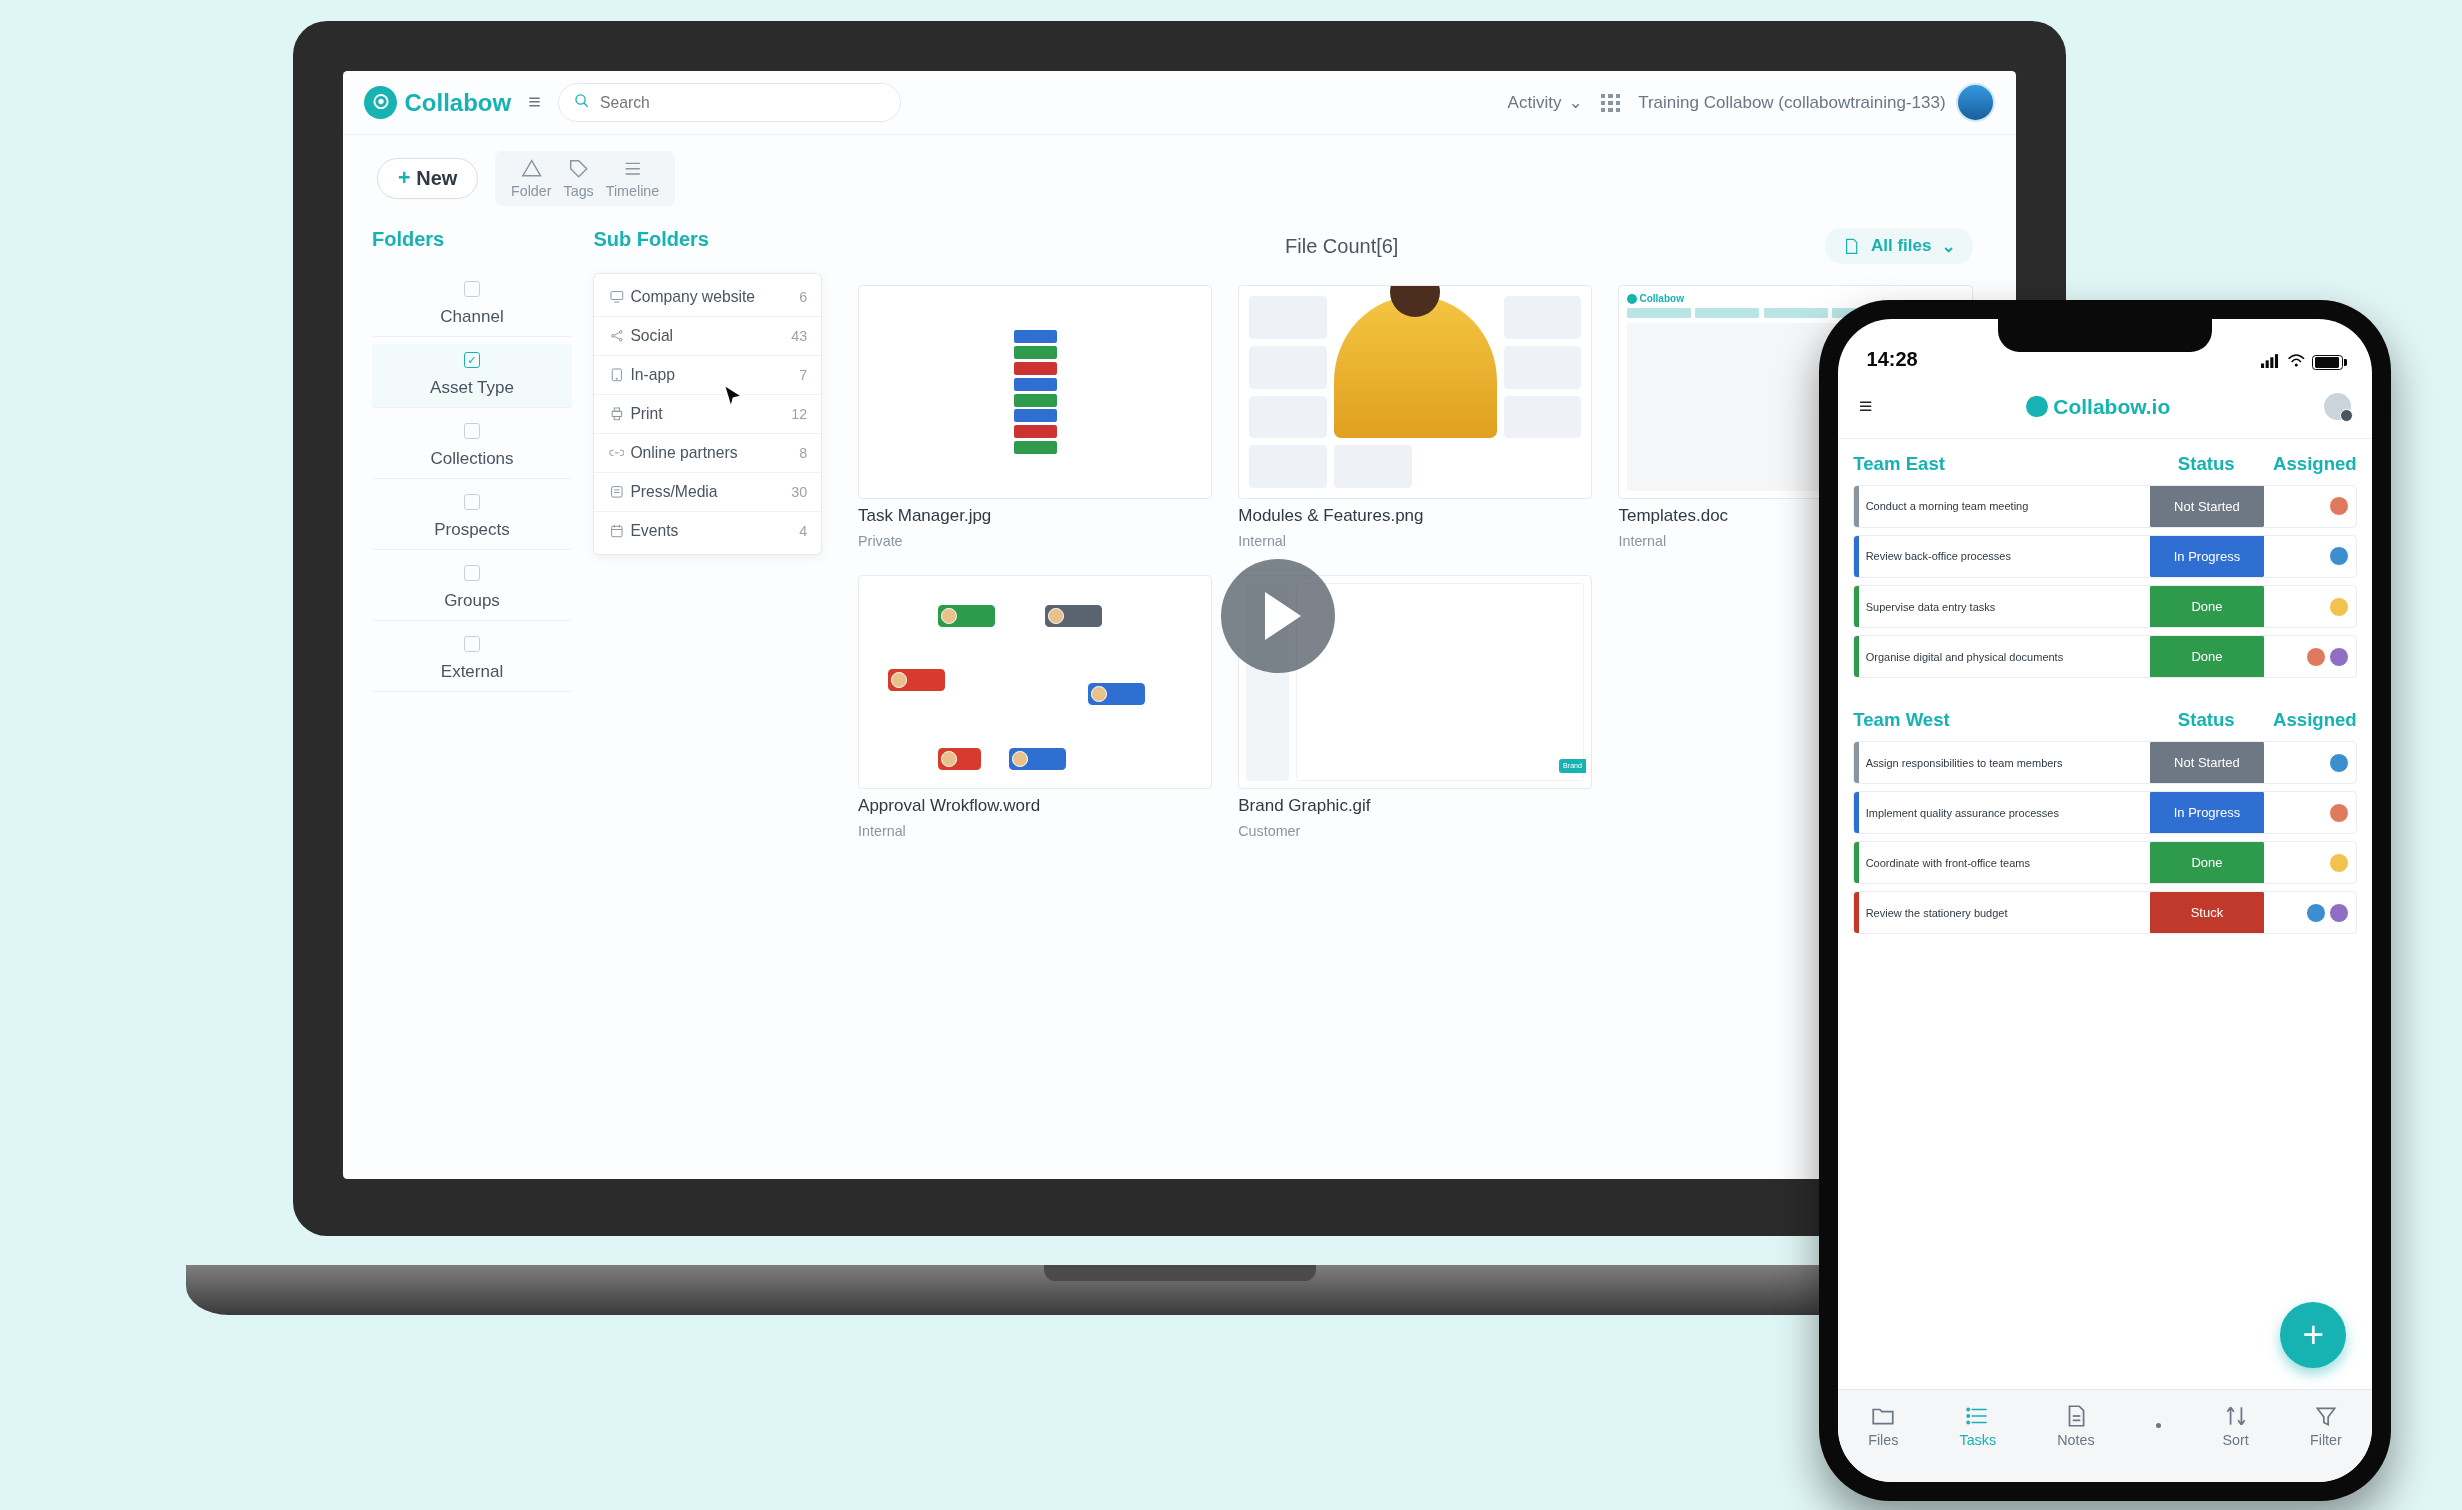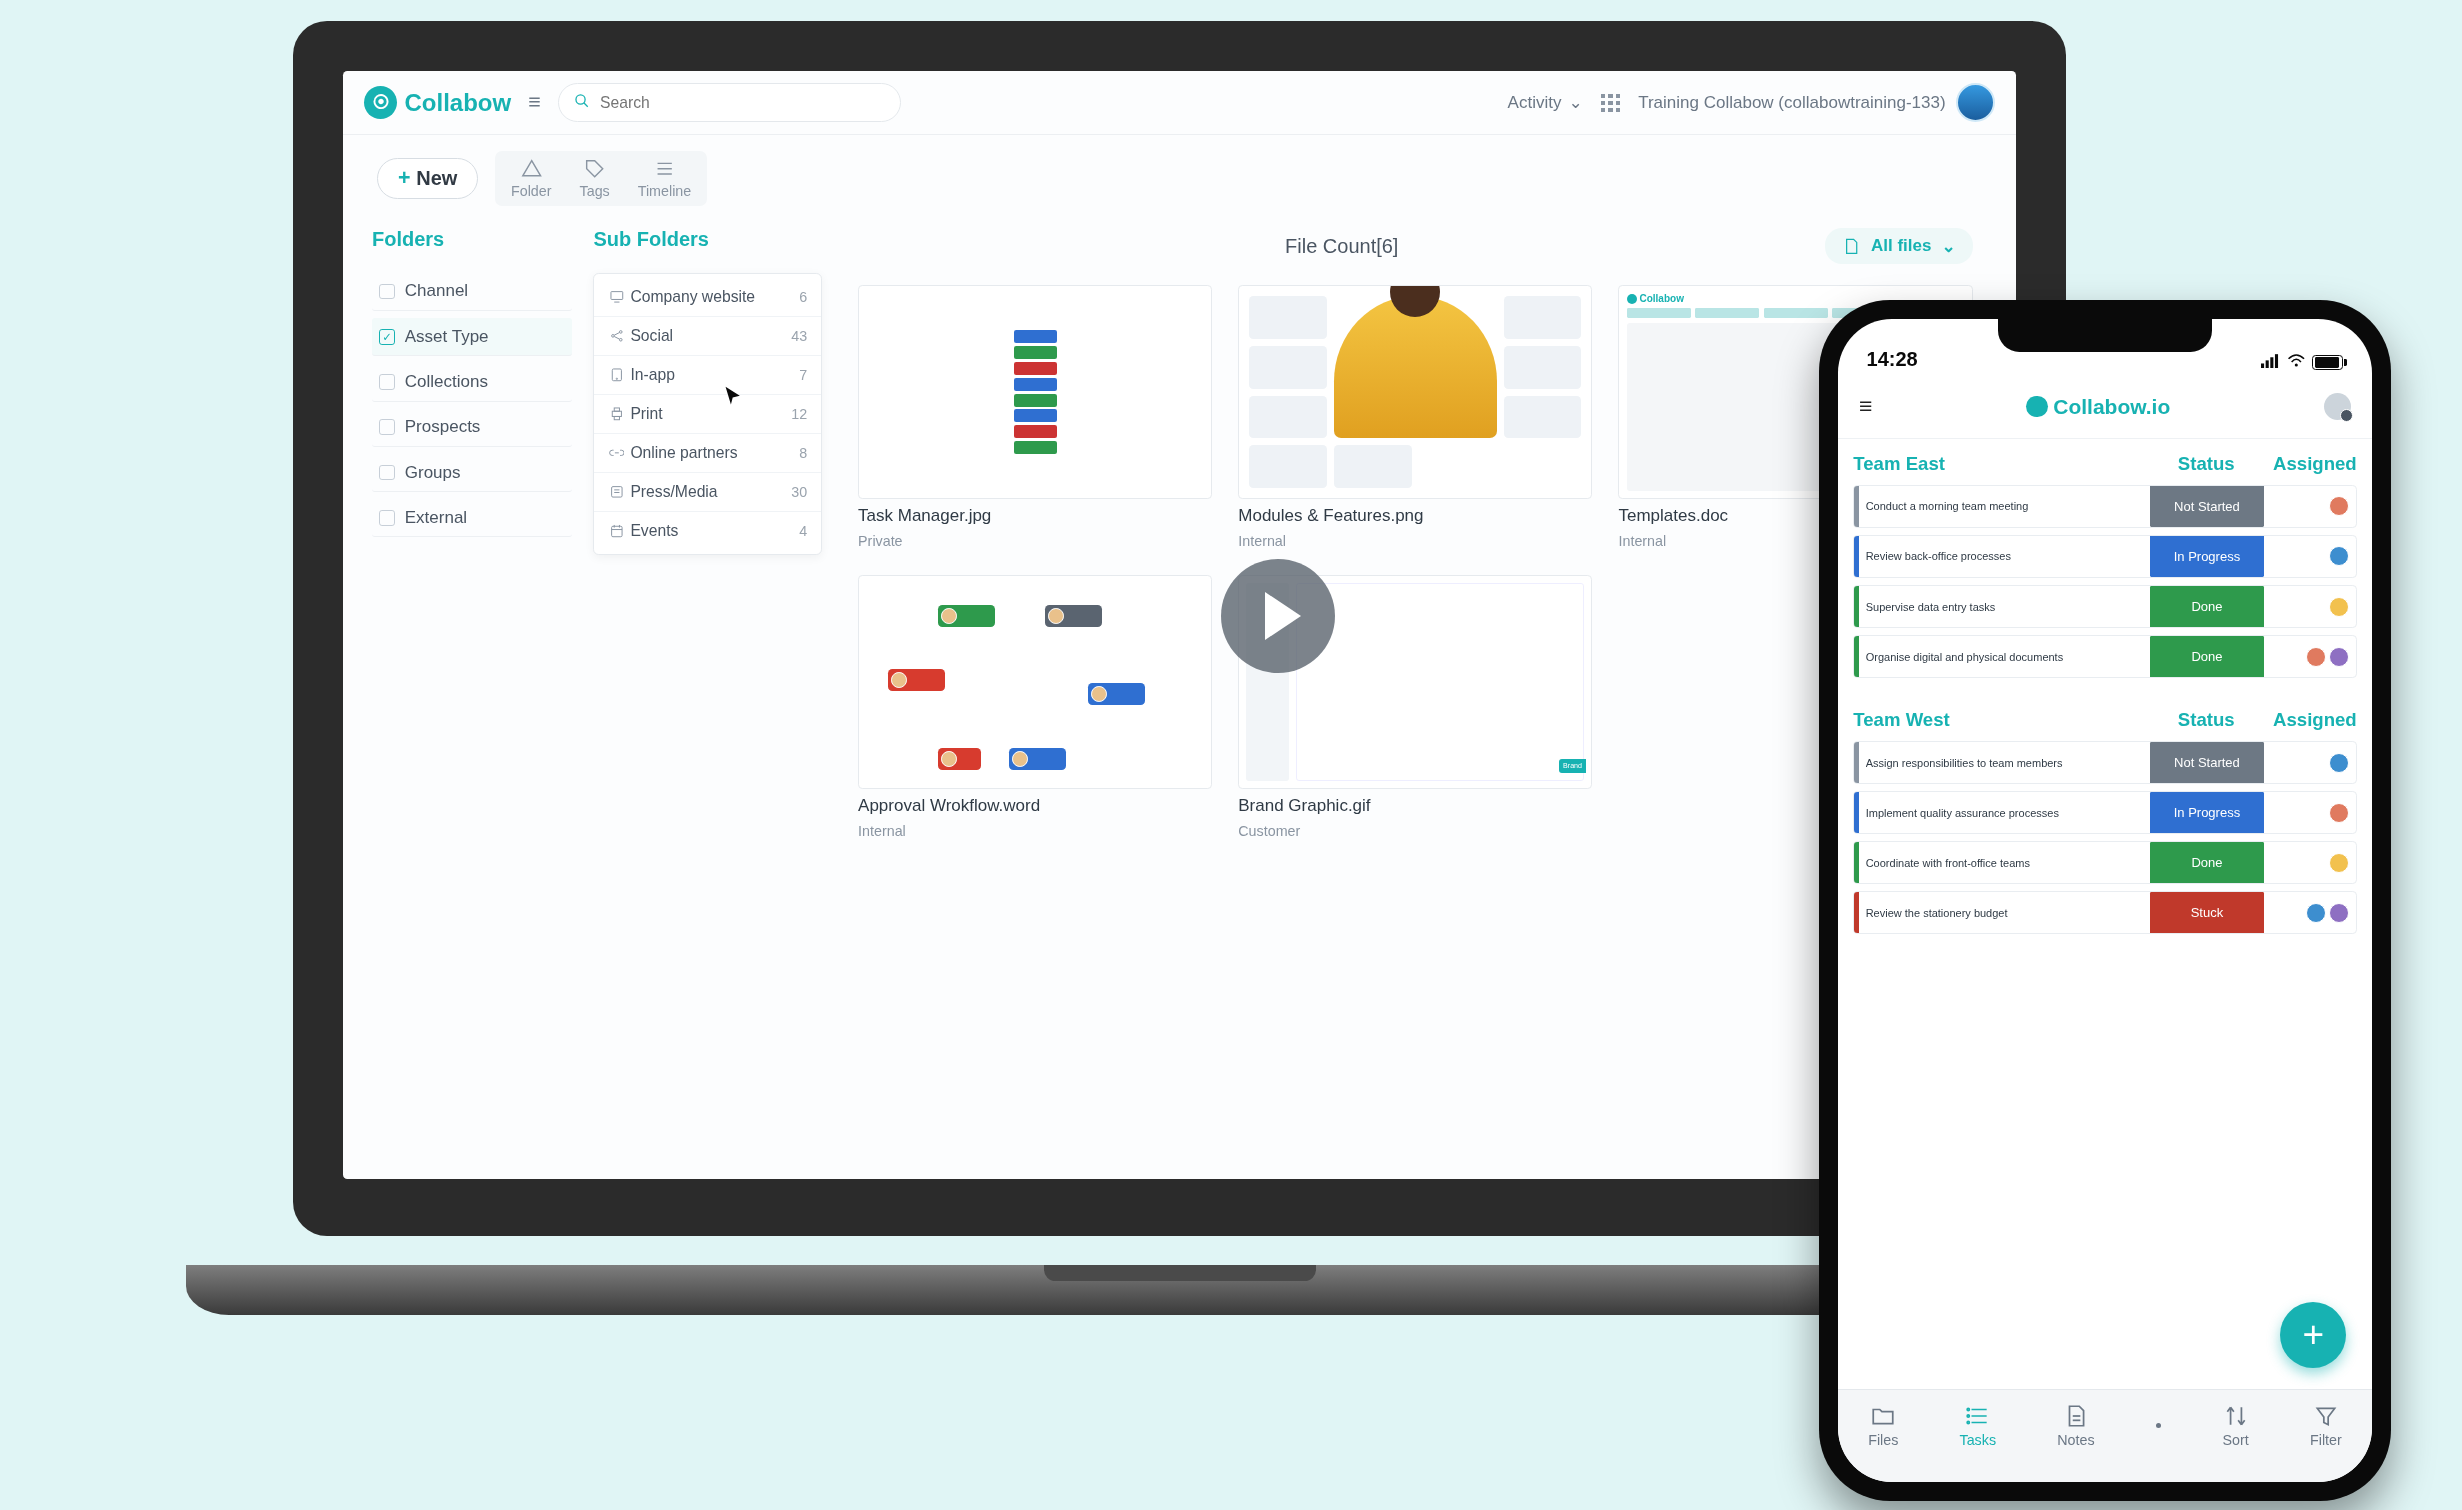--- a/index.html
+++ b/index.html
@@ -118,40 +118,40 @@
     padding: 0 34px; flex-shrink: 0;
   }
   .new-btn {
     display: flex; align-items: center; gap: 5.7px;
     border: 1.4px solid #d7dde3; border-radius: 21.4px;
     padding: 7.1px 20px; font-size: 20px; color: #313a44; font-weight: 600;
     background: #fff; cursor: pointer;
   }
   .new-btn .plus { color: #17b2b2; font-size: 21.4px; font-weight: 800; }
   .tbgroup {
-    display: flex; gap: 28px;
+    display: flex; gap: 12px;
     background: #f3f6f8; border-radius: 7.1px; padding: 7.1px 15.7px;
   }
   .tbitem { display: flex; flex-direction: column; align-items: center; gap: 2.9px; color: #8a95a2; font-size: 14.3px; cursor: pointer; }
   .tbitem svg { width: 21.4px; height: 21.4px; stroke: #8a95a2; fill: none; stroke-width: 1.6; }
 
   
   .main {
     flex: 1; display: flex; padding: 7.1px 29px 29px 29px; gap: 21.4px;
     overflow: hidden;
   }
 
   .panel-title { color: #17b2b2; font-size: 20px; font-weight: 600; margin-bottom: 21.4px; }
 
   .folders { width: 200px; flex-shrink: 0; }
   .folder-list { display: flex; flex-direction: column; gap: 7.1px; }
   .folder-item {
     display: flex; align-items: center; gap: 10px;
     padding: 8.6px 7.1px; border-bottom: 0.7px solid #edf0f3;
-    color: #4a5562; font-size: 17px; cursor: pointer; border-radius: 2.9px;
+    color: #4a5562; font-size: 17px; cursor: pointer; border-radius: 2.9px; flex-direction: column;
   }
   .folder-item .chk { width: 15.7px; height: 15.7px; border: 1.1px solid #c7cfd8; border-radius: 2.9px; }
   .folder-item.active { background: #f2fafa; }
   .folder-item.active .chk { border-color: #17b2b2; }
   .folder-item.active .chk::after { content: "✓"; color: #17b2b2; font-size: 11.4px; display: block; text-align: center; line-height: 14.3px; }
 
   .subfolders { width: 229px; flex-shrink: 0; }
   .sub-card {
     background: #fff; border: 0.7px solid #e6eaee; border-radius: 5.7px;
     box-shadow: 0 2.9px 10px rgba(0,0,0,.05);

